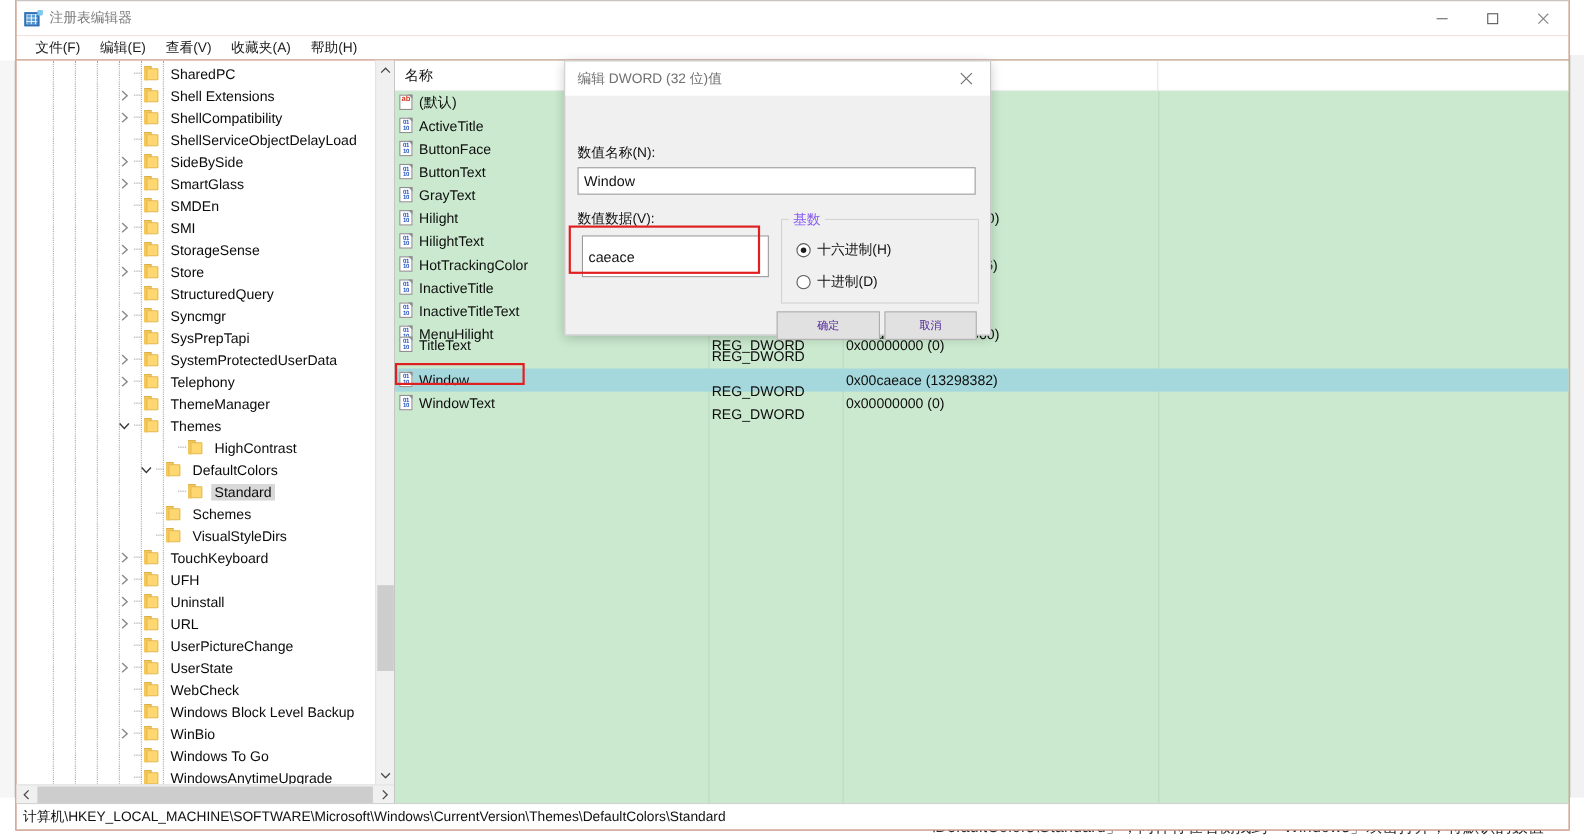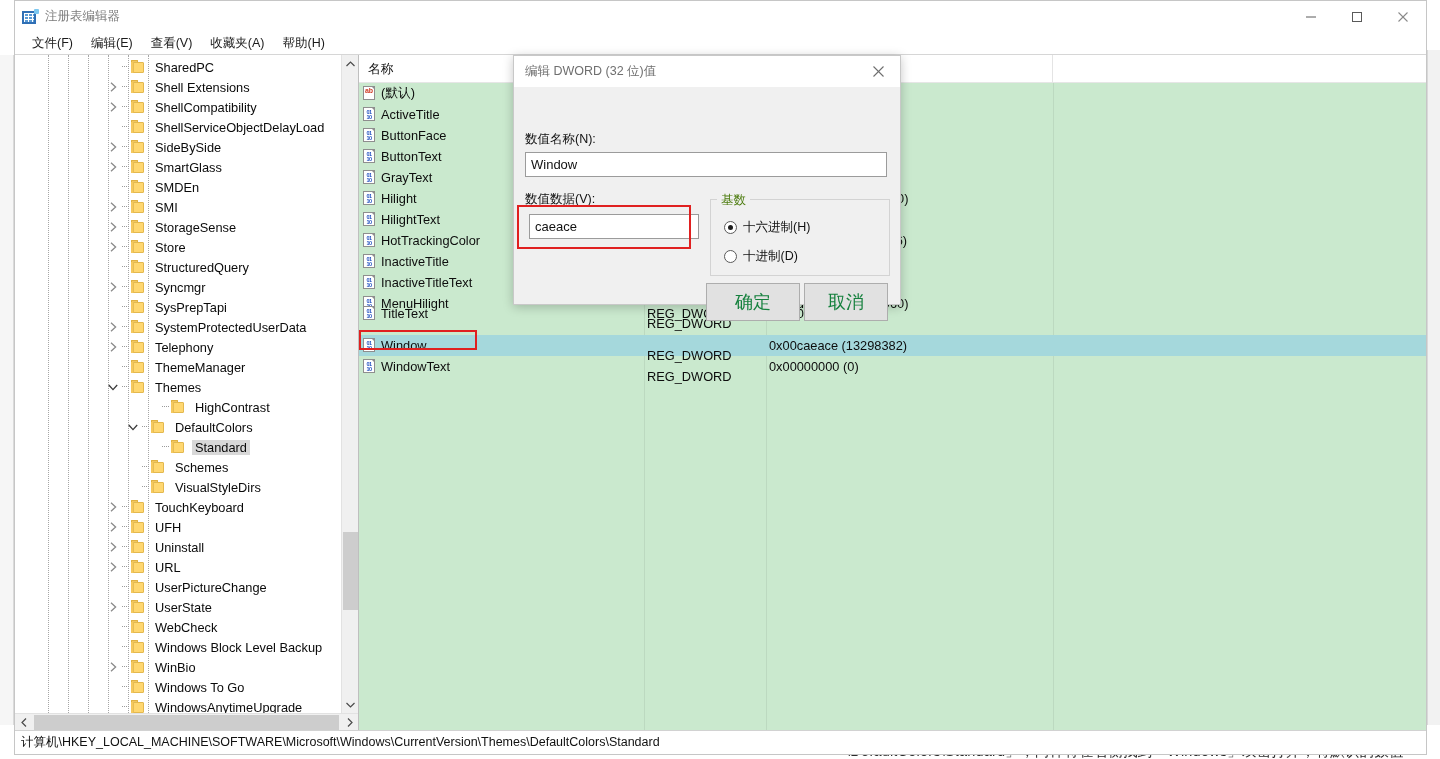--- a/index.html
+++ b/index.html
@@ -274,38 +274,38 @@
     position: absolute; background: #ffffff; border: 1px solid #9b9b9b;
     font-size: 13px; color: #111; padding: 0 5px;
     display: flex; align-items: center;
     font-family: "Liberation Sans", sans-serif;
   }
   .groupbox {
     position: absolute; border: 1px solid #d3d3d3; background: transparent;
   }
   .groupbox-title {
     position: absolute; background: #f0f0f0; padding: 0 4px;
-    font-size: 12.5px; color: #4d7c0f; white-space: nowrap;
+    font-size: 12.5px; color: #8b5cf6; white-space: nowrap;
   }
   .radio-row {
     position: absolute; display: flex; align-items: center;
     font-size: 12.5px; color: #111; white-space: nowrap;
   }
   .radio {
     width: 13px; height: 13px; border-radius: 50%;
     border: 1px solid #5a5a5a; background: #fff; margin-right: 6px;
     position: relative; flex: 0 0 13px;
   }
   .radio.on::after {
     content: ""; position: absolute; left: 3px; top: 3px;
     width: 5px; height: 5px; border-radius: 50%; background: #1d1d1d;
   }
   .dlg-btn {
-    position: absolute; height: 38px; background: #e1e1e1;
-    border: 1px solid #adadad; font-size: 18px; color: #15803d;
+    position: absolute; height: 26px; background: #e1e1e1;
+    border: 1px solid #adadad; font-size: 10px; color: #4c1d95;
     display: flex; align-items: center; justify-content: center;
   }
 </style>
 </head>
 <body>
 
 <div id="bg-page">
   <div class="bg-sliver-left"></div>
   <div class="bg-sliver-right"></div>
   <div class="bg-bottom-text">\DefaultColors\Standard」，同样将在右侧找到「Windows」双击打开，将默认的数值</div>
@@ -1012,21 +1012,21 @@
           <line x1="11.5" y1="1.5" x2="1.5" y2="11.5" stroke="#6e6e6e" stroke-width="1.1"></line>
         </svg>
     </div>
   </div>
 
   <div class="dlg-body">
     <div class="dlg-lab" style="left:11px;top:44px;">数值名称(N):</div>
     <div class="dlg-input" style="left:11px;top:65px;width:362px;height:25px;">Window</div>
 
     <div class="dlg-lab" style="left:11px;top:104px;">数值数据(V):</div>
-    <div class="dlg-input" style="left:15px;top:127px;width:170px;height:25px;">caeace</div>
+    <div class="dlg-input" style="left:15px;top:127px;width:170px;height:38px;">caeace</div>
     <div class="red-box" style="left:3px;top:118px;width:174px;height:44px;"></div>
 
     <div class="groupbox" style="left:196px;top:112px;width:180px;height:77px;"></div>
     <div class="groupbox-title" style="left:203px;top:105px;">基数</div>
 
     <div class="radio-row" style="left:210px;top:132px;">
       <span class="radio on"></span>
       <span>十六进制(H)</span>
     </div>
     <div class="radio-row" style="left:210px;top:161px;">

